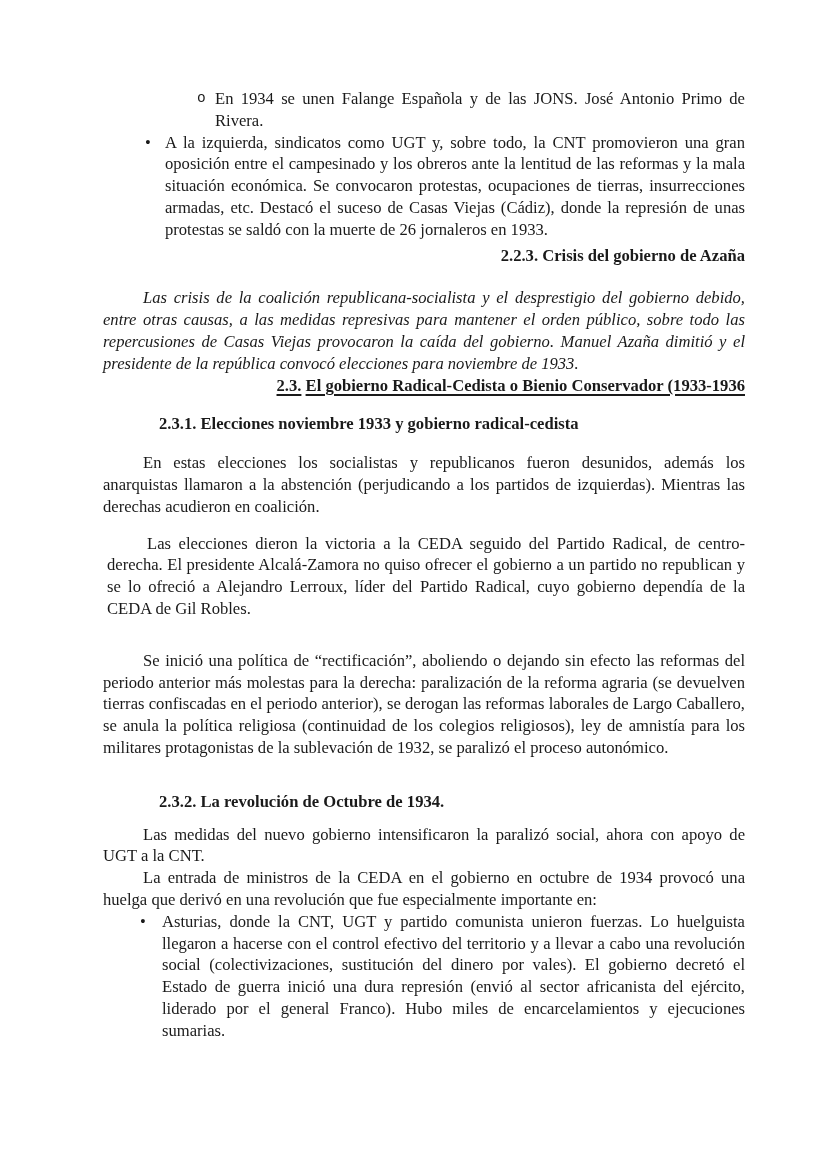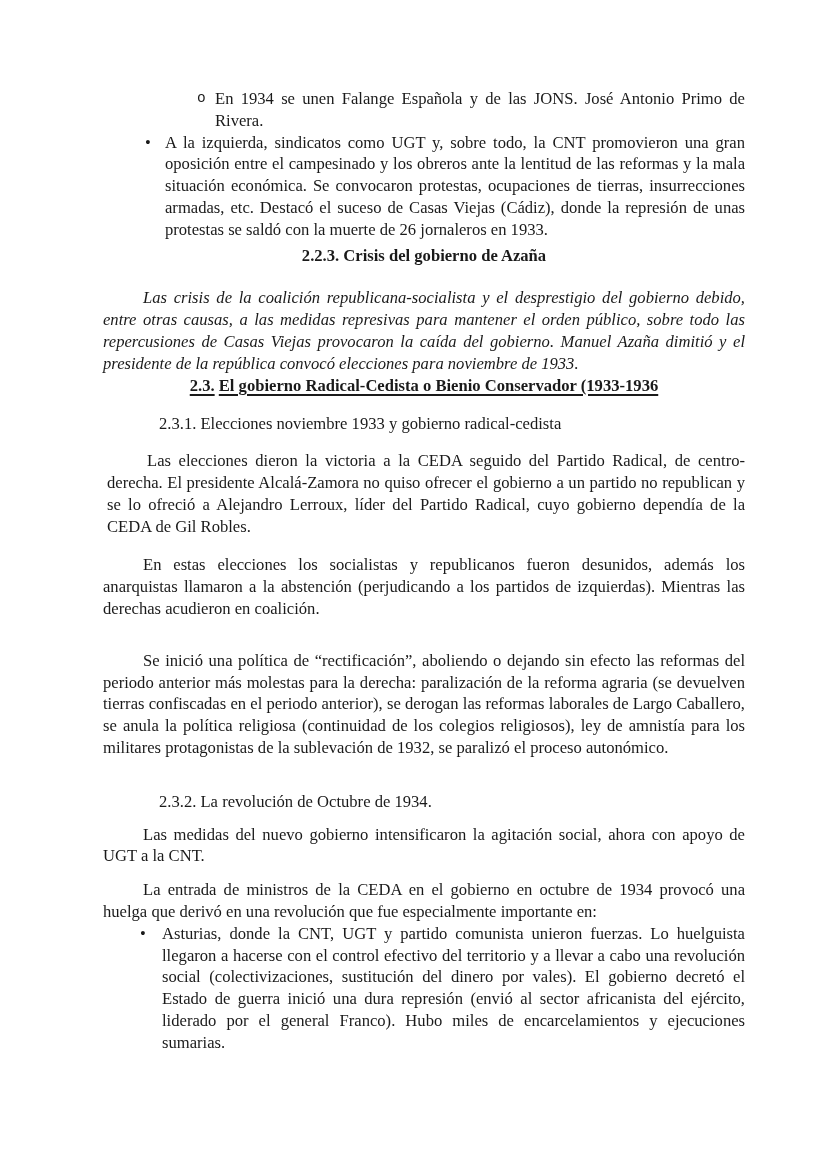--- a/index.html
+++ b/index.html
@@ -17,22 +17,22 @@
     position: absolute;
     left: 103px;
     top: 88px;
     width: 642px;
     font-size: 16.6px;
     line-height: 21.8px;
     text-align: justify;
     text-justify: inter-word;
   }
   .para { text-indent: 40px; }
-  .h-main { font-weight: bold; text-align: center; }
-  .h-sub  { font-weight: normal; margin-left: 56px; text-align: left; }
+  .h-main { font-weight: bold; text-align: right; }
+  .h-sub  { font-weight: bold; margin-left: 56px; text-align: left; }
   .u { text-decoration: underline; text-decoration-thickness: 1.6px; text-underline-offset: 3px; }
 
   
   .li { position: relative; }
   .li .marker { position: absolute; text-indent: 0; }
   .li-l2       { margin-left: 112px; }
   .li-l2 .marker { left: -18px; font-family: "Liberation Mono", monospace; font-size: 14.5px; }
   .li-l1       { margin-left: 62px; }
   .li-l1 .marker { left: -20px; }
   .li-l1b      { margin-left: 59px; }
@@ -41,21 +41,21 @@
   
   .mt-h223   { margin-top: 4px; }
   .mt-crisis { margin-top: 21px; font-style: italic; }
   .mt-h23    { }
   .mt-h231   { margin-top: 17px; }
   .mt-p1     { margin-top: 17px; }
   .mt-p2     { margin-top: 15px; margin-left: 4px; }
   .mt-p3     { margin-top: 30px; }
   .mt-h232   { margin-top: 32px; }
   .mt-pm     { margin-top: 11px; }
-  .mt-pe     { margin-top: 12px; }
+  .mt-pe     { margin-top: 0; }
 </style>
 </head>
 <body>
 
 <div class="page">
   <div class="content">
 
     <div class="li li-l2">
       <span class="marker">o</span>
       <span>En 1934 se unen Falange Española y de las JONS. José Antonio Primo de Rivera.</span>
@@ -67,29 +67,29 @@
     </div>
 
     <div class="h-main mt-h223">2.2.3. Crisis del gobierno de Azaña</div>
 
     <div class="para mt-crisis">Las crisis de la coalición republicana-socialista y el desprestigio del gobierno debido, entre otras causas, a las medidas represivas para mantener el orden público, sobre todo las repercusiones de Casas Viejas provocaron la caída del gobierno. Manuel Azaña dimitió y el presidente de la república convocó elecciones para noviembre de 1933.</div>
 
     <div class="h-main mt-h23"><span class="u">2.3.</span> <span class="u">El gobierno Radical-Cedista o Bienio Conservador (1933-1936</span></div>
 
     <div class="h-sub mt-h231">2.3.1. Elecciones noviembre 1933 y gobierno radical-cedista</div>
 
+    <div class="para mt-p1">En estas elecciones los socialistas y republicanos fueron desunidos, además los anarquistas llamaron a la abstención (perjudicando a los partidos de izquierdas). Mientras las derechas acudieron en coalición.</div>
+
     <div class="para mt-p2">Las elecciones dieron la victoria a la CEDA seguido del Partido Radical, de centro-derecha. El presidente Alcalá-Zamora no quiso ofrecer el gobierno a un partido no republican y se lo ofreció a Alejandro Lerroux, líder del Partido Radical, cuyo gobierno dependía de la CEDA de Gil Robles.</div>
-
-    <div class="para mt-p1">En estas elecciones los socialistas y republicanos fueron desunidos, además los anarquistas llamaron a la abstención (perjudicando a los partidos de izquierdas). Mientras las derechas acudieron en coalición.</div>
 
     <div class="para mt-p3">Se inició una política de “rectificación”, aboliendo o dejando sin efecto las reformas del periodo anterior más molestas para la derecha: paralización de la reforma agraria (se devuelven tierras confiscadas en el periodo anterior), se derogan las reformas laborales de Largo Caballero, se anula la política religiosa (continuidad de los colegios religiosos), ley de amnistía para los militares protagonistas de la sublevación de 1932, se paralizó el proceso autonómico.</div>
 
     <div class="h-sub mt-h232">2.3.2. La revolución de Octubre de 1934.</div>
 
-    <div class="para mt-pm">Las medidas del nuevo gobierno intensificaron la agitación social, ahora con apoyo de UGT a la CNT.</div>
+    <div class="para mt-pm">Las medidas del nuevo gobierno intensificaron la paralizó social, ahora con apoyo de UGT a la CNT.</div>
 
     <div class="para mt-pe">La entrada de ministros de la CEDA en el gobierno en octubre de 1934 provocó una huelga que derivó en una revolución que fue especialmente importante en:</div>
 
     <div class="li li-l1b">
       <span class="marker">•</span>
       <span>Asturias, donde la CNT, UGT y partido comunista unieron fuerzas. Lo huelguista llegaron a hacerse con el control efectivo del territorio y a llevar a cabo una revolución social (colectivizaciones, sustitución del dinero por vales). El gobierno decretó el Estado de guerra inició una dura represión (envió al sector africanista del ejército, liderado por el general Franco). Hubo miles de encarcelamientos y ejecuciones sumarias.</span>
     </div>
 
   </div>
 </div>

